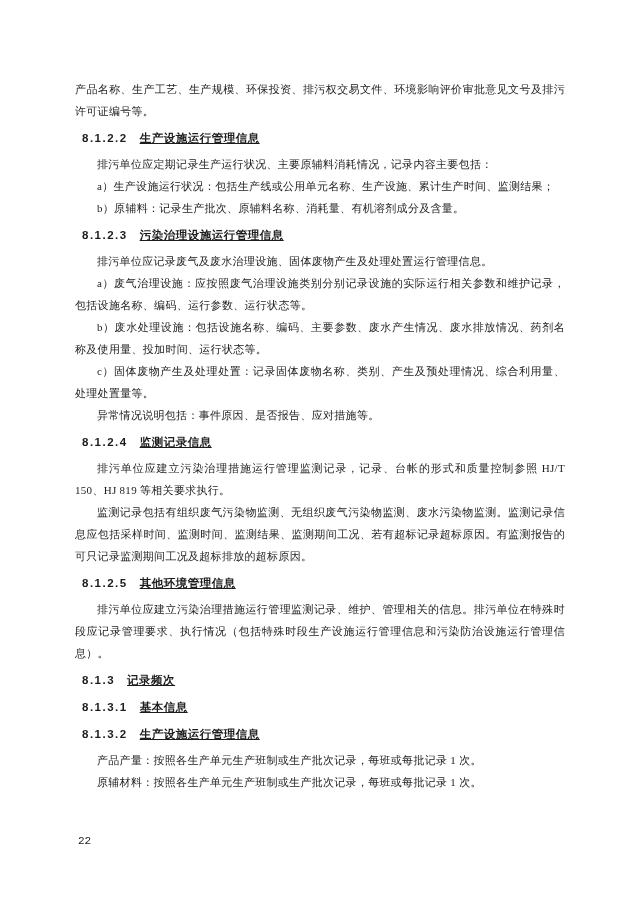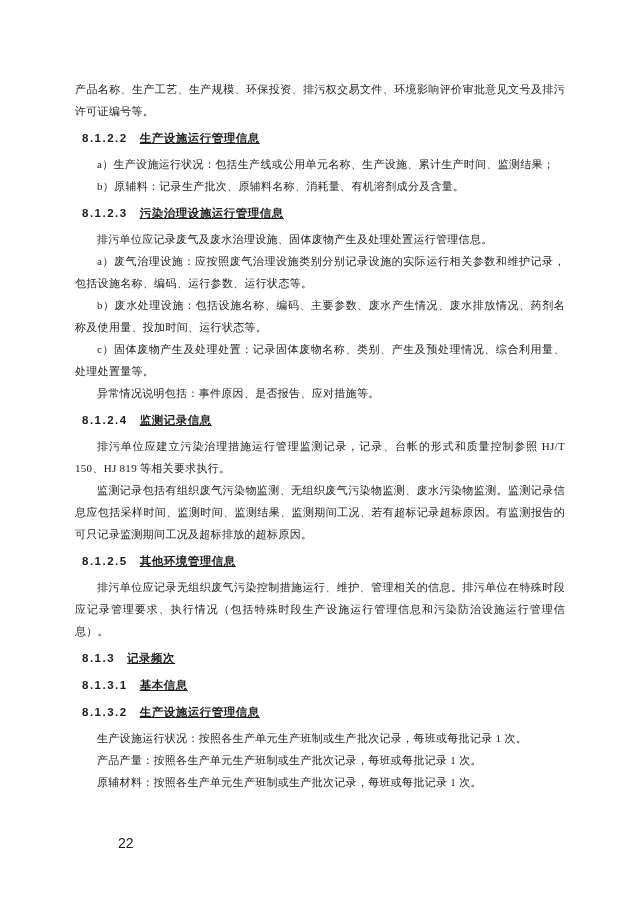--- a/index.html
+++ b/index.html
@@ -40,38 +40,38 @@
     letter-spacing: 1.5px;
     margin-right: 12px;
     font-family: "Liberation Sans", "DejaVu Sans", sans-serif;
     padding-left: 7px;
   }
   .h-title { letter-spacing: 0.5px; text-decoration: underline; }
   .page-number {
     position: absolute;
     left: 78px;
     top: 835px;
-    font-size: 14px;
-    font-family: Liberation Sans, sans-serif;
+    font-size: 11px;
+    font-family: Liberation Mono, monospace;
     color: #1c1c1c;
-    margin-left: 40px;
   }
 </style>
 </head>
 <body>
 
 <div class="page">
   <div class="body-text">
 
     <p class="para no-indent">产品名称、生产工艺、生产规模、环保投资、排污权交易文件、环境影响评价审批意见文号及排污许可证编号等。</p>
 
     <h4 class="heading">
       <span class="h-num">8.1.2.2</span><span class="h-title">生产设施运行管理信息</span>
     </h4>
 
+    <p class="para">排污单位应定期记录生产运行状况、主要原辅料消耗情况，记录内容主要包括：</p>
     <p class="para">a）生产设施运行状况：包括生产线或公用单元名称、生产设施、累计生产时间、监测结果；</p>
     <p class="para">b）原辅料：记录生产批次、原辅料名称、消耗量、有机溶剂成分及含量。</p>
 
     <h4 class="heading">
       <span class="h-num">8.1.2.3</span><span class="h-title">污染治理设施运行管理信息</span>
     </h4>
 
     <p class="para">排污单位应记录废气及废水治理设施、固体废物产生及处理处置运行管理信息。</p>
     <p class="para">a）废气治理设施：应按照废气治理设施类别分别记录设施的实际运行相关参数和维护记录，包括设施名称、编码、运行参数、运行状态等。</p>
     <p class="para">b）废水处理设施：包括设施名称、编码、主要参数、废水产生情况、废水排放情况、药剂名称及使用量、投加时间、运行状态等。</p>
@@ -82,35 +82,34 @@
       <span class="h-num">8.1.2.4</span><span class="h-title">监测记录信息</span>
     </h4>
 
     <p class="para">排污单位应建立污染治理措施运行管理监测记录，记录、台帐的形式和质量控制参照 HJ/T 150、HJ 819 等相关要求执行。</p>
     <p class="para">监测记录包括有组织废气污染物监测、无组织废气污染物监测、废水污染物监测。监测记录信息应包括采样时间、监测时间、监测结果、监测期间工况、若有超标记录超标原因。有监测报告的可只记录监测期间工况及超标排放的超标原因。</p>
 
     <h4 class="heading">
       <span class="h-num">8.1.2.5</span><span class="h-title">其他环境管理信息</span>
     </h4>
 
-    <p class="para">排污单位应记录无组织废气污染控制措施运行、维护、管理相关的信息。排污单位在特殊时段应记录管理要求、执行情况（包括特殊时段生产设施运行管理信息和污染防治设施运行管理信息）。</p>
+    <p class="para">排污单位应建立污染治理措施运行管理监测记录、维护、管理相关的信息。排污单位在特殊时段应记录管理要求、执行情况（包括特殊时段生产设施运行管理信息和污染防治设施运行管理信息）。</p>
 
     <h4 class="heading">
       <span class="h-num">8.1.3</span><span class="h-title">记录频次</span>
     </h4>
 
     <h4 class="heading">
       <span class="h-num">8.1.3.1</span><span class="h-title">基本信息</span>
     </h4>
 
 
     <h4 class="heading">
       <span class="h-num">8.1.3.2</span><span class="h-title">生产设施运行管理信息</span>
     </h4>
 
-    <p class="para">生产设施运行状况：按照各生产单元生产班制或生产批次记录，每班或每批记录 1 次。</p>
     <p class="para">产品产量：按照各生产单元生产班制或生产批次记录，每班或每批记录 1 次。</p>
     <p class="para">原辅材料：按照各生产单元生产班制或生产批次记录，每班或每批记录 1 次。</p>
 
   </div>
 
   <div class="page-number">22</div>
 </div>
 
 </body></html>

